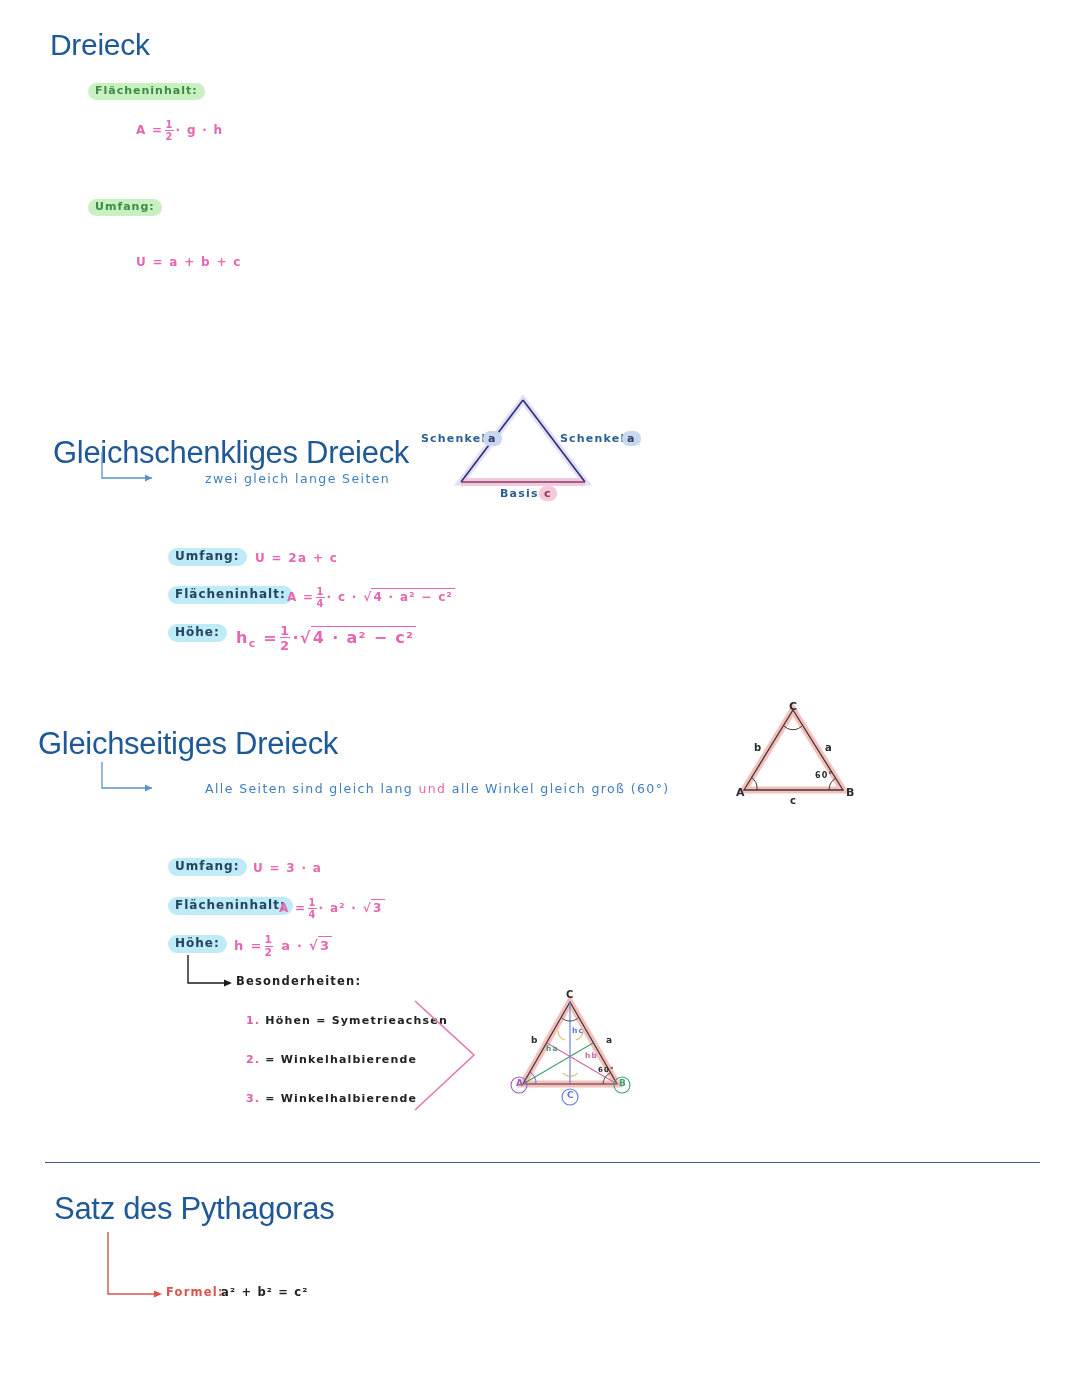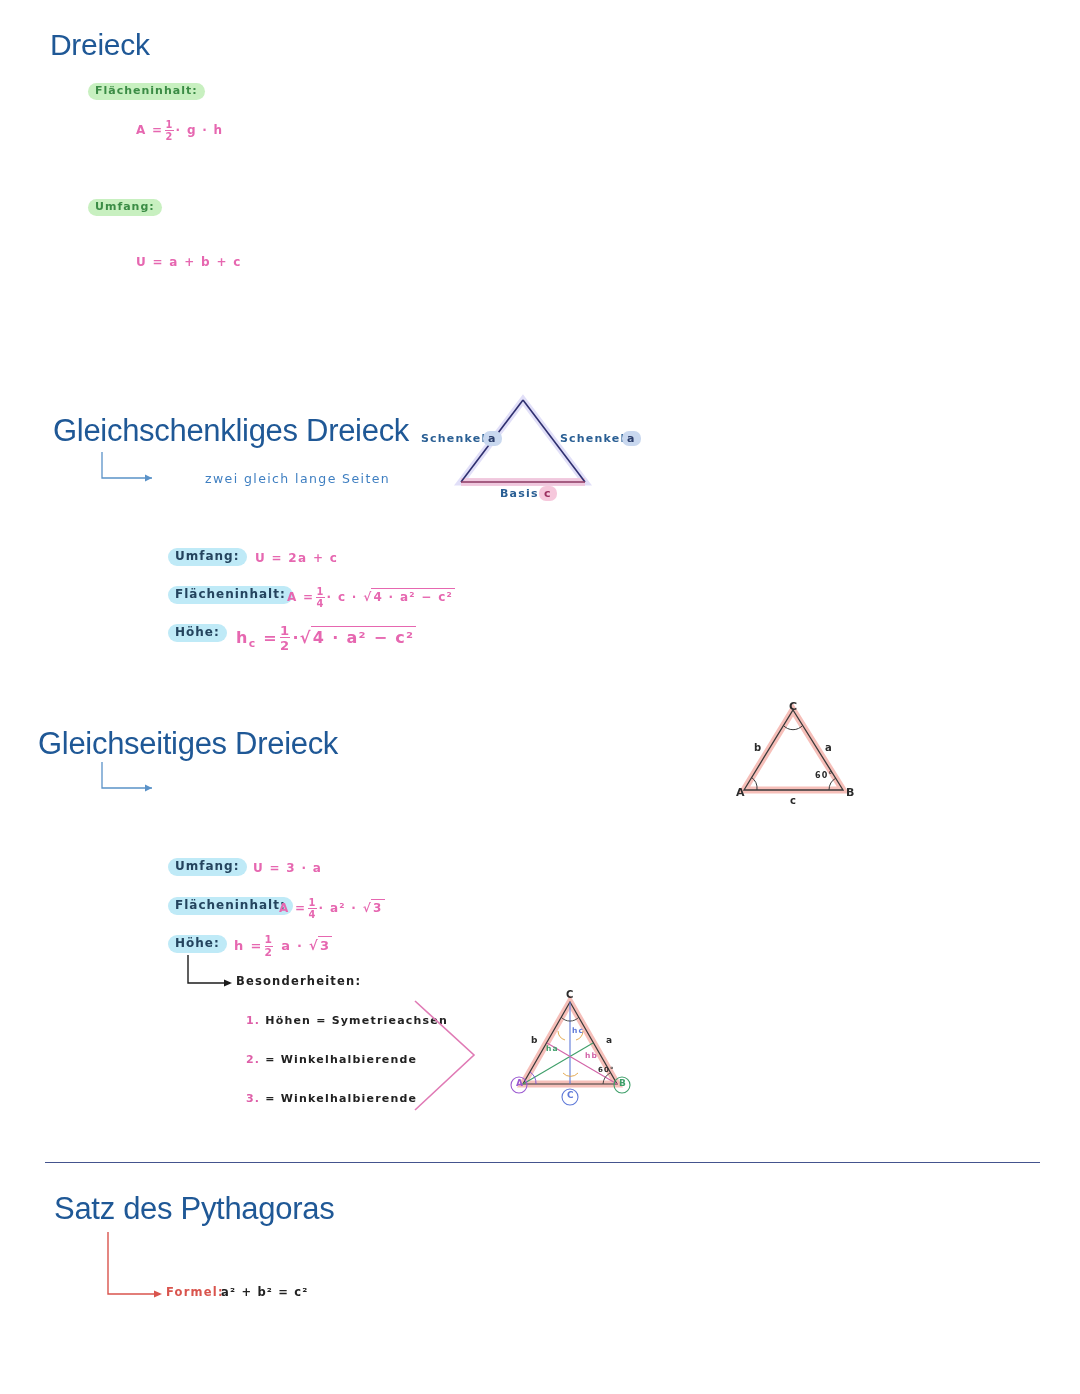--- a/index.html
+++ b/index.html
@@ -128,21 +128,21 @@
   <div class="chip chip-green" style="left:88px; top:83px;">Flächeninhalt:</div>
 
   <div class="hand f-formula pink" style="left:136px; top:120px;">
     <span>A =</span><span class="frac"><span class="num">1</span><span class="den">2</span></span><span>· g · h</span>
   </div>
 
   <div class="chip chip-green" style="left:88px; top:199px;">Umfang:</div>
 
   <div class="hand f-formula pink" style="left:136px; top:239px;margin-top:16px;">U = a + b + c</div>
 
-  <div class="heading h-big" style="left:53px; top:413px;">Gleichschenkliges Dreieck</div>
+  <div class="heading h-big" style="left:53px; top:435px;">Gleichschenkliges Dreieck</div>
 
   <div class="svg-layer" style="left:100px; top:452px;">
     <svg width="64" height="34" viewBox="0 0 64 34">
       <path d="M2,0 L2,26 L52,26" fill="none" stroke="#5a92c8" stroke-width="1.3"></path>
       <path d="M52,26 L45,22.6 L45,29.4 Z" fill="#5a92c8"></path>
     </svg>
   </div>
 
   <div class="hand f-note blue" style="left:159px; top:471px;">zwei gleich lange Seiten</div>
 
@@ -189,20 +189,25 @@
 
   <div class="heading h-big" style="left:38px; top:726px;">Gleichseitiges Dreieck</div>
 
   <div class="svg-layer" style="left:100px; top:762px;">
     <svg width="64" height="34" viewBox="0 0 64 34">
       <path d="M2,0 L2,26 L52,26" fill="none" stroke="#5a92c8" stroke-width="1.3"></path>
       <path d="M52,26 L45,22.6 L45,29.4 Z" fill="#5a92c8"></path>
     </svg>
   </div>
 
+  <div class="hand f-note blue" style="left:159px; top:781px;">
+    <span>Alle  Seiten  sind gleich lang</span>
+    <span class="pink">und</span>
+    <span>alle  Winkel  gleich  groß   (60°)</span>
+  </div>
 
   <div class="svg-layer" style="left:730px; top:698px;">
     <svg width="140" height="115" viewBox="0 0 140 115">
       <path d="M63,12 L113,92 L14,92 Z" fill="none" stroke="#f4b4ad" stroke-width="7" opacity="0.85"></path>
       <path d="M63,12 L113,92 L14,92 Z" fill="none" stroke="#3a3a3a" stroke-width="1.3"></path>
       <path d="M53,27 A13,13 0 0,0 73,27" fill="none" stroke="#3a3a3a" stroke-width="1"></path>
       <path d="M27,92 A14,14 0 0,0 21,79" fill="none" stroke="#3a3a3a" stroke-width="1"></path>
       <path d="M99,92 A14,14 0 0,1 106,80" fill="none" stroke="#3a3a3a" stroke-width="1"></path>
     </svg>
   </div>

